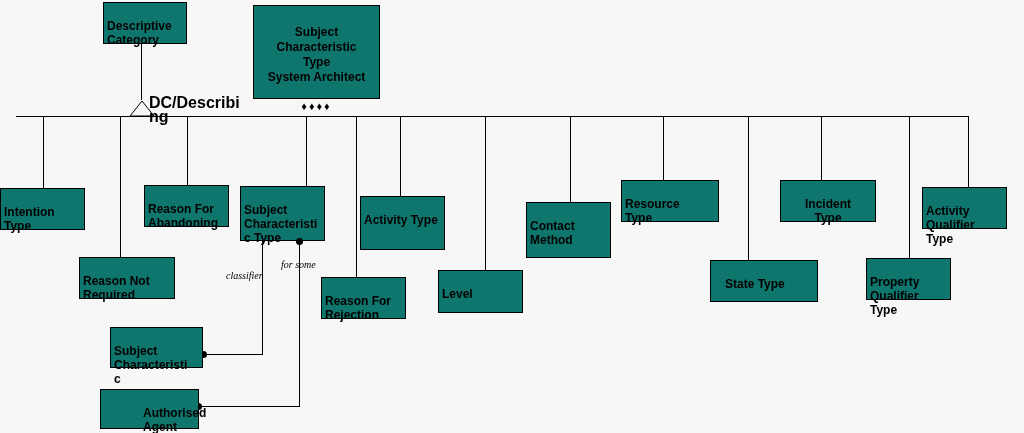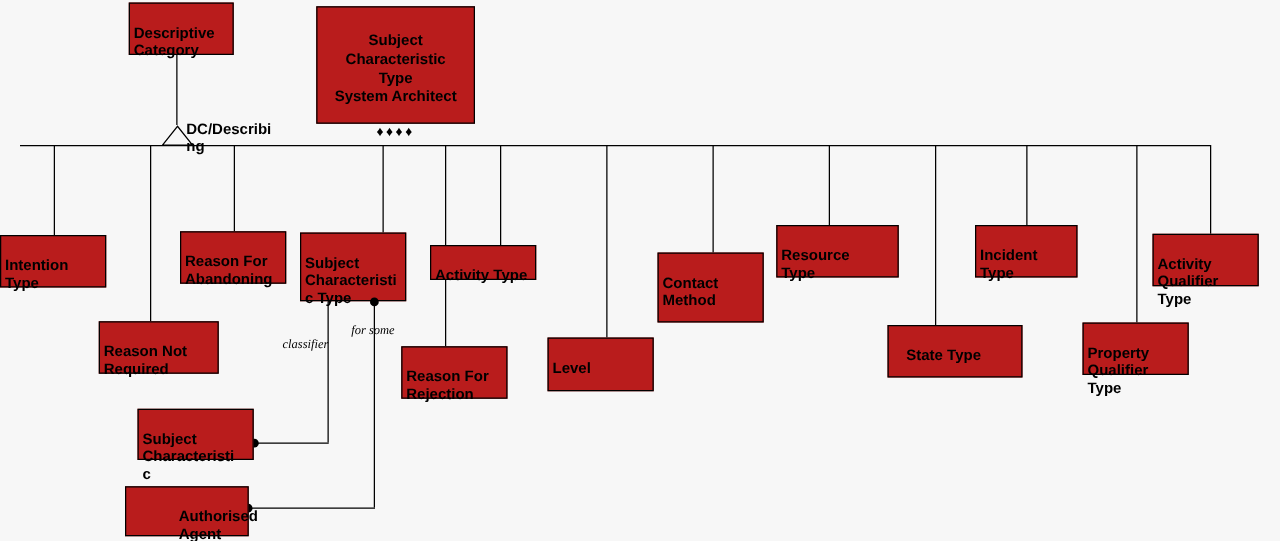--- a/index.html
+++ b/index.html
@@ -13,21 +13,21 @@
     width: 1024px;
     height: 433px;
     background: #f7f7f7;
     font-family: "Liberation Sans", sans-serif;
     overflow: hidden;
   }
   .node {
     position: absolute;
     box-sizing: border-box;
     border: 1px solid #000000;
-    background: #b91c1c;
+    background: #0f766e;
     color: #000000;
     font-family: "Liberation Sans", sans-serif;
     font-size: 12px;
     font-weight: bold;
     line-height: 14px;
     padding: 2px 3px 0 3px;
     white-space: pre-line;
     overflow: visible;
   }
   .node.centered {
@@ -50,21 +50,21 @@
     border-top: 1px solid #000000;
   }
   .vline {
     position: absolute;
     width: 0;
     border-left: 1px solid #000000;
   }
   .edge-label {
     position: absolute;
     font-family: "Liberation Sans", sans-serif;
-    font-size: 12px;
+    font-size: 16px;
     font-weight: bold;
     color: #000000;
     line-height: 14px;
     white-space: pre-line;
   }
   .assoc-label {
     position: absolute;
     font-family: "Liberation Serif", serif;
     font-style: italic;
     font-size: 10px;
@@ -147,21 +147,21 @@
     <span>Subject
 Characteristi
 c Type</span>
   </div>
 
   <div class="node" style="left:321px; top:277px; width:85px; height:42px;">
     <span>Reason For
 Rejection</span>
   </div>
 
-  <div class="node" style="left:344px; top:196px; width:85px; height:28px;">
+  <div class="node" style="left:360px; top:196px; width:85px; height:54px;">
     <span>Activity Type</span>
   </div>
 
   <div class="node" style="left:438px; top:270px; width:85px; height:43px;">
     <span>Level</span>
   </div>
 
   <div class="node" style="left:526px; top:202px; width:85px; height:56px;">
     <span>Contact
 Method</span>
@@ -169,21 +169,21 @@
 
   <div class="node" style="left:621px; top:180px; width:98px; height:42px;">
     <span>Resource
 Type</span>
   </div>
 
   <div class="node" style="left:710px; top:260px; width:108px; height:42px;padding-left:14px;">
     <span>State Type</span>
   </div>
 
-  <div class="node" style="left:780px; top:180px; width:82px; height:42px;">
+  <div class="node" style="left:780px; top:180px; width:96px; height:42px;text-align:center;">
     <span>Incident
 Type</span>
   </div>
 
   <div class="node" style="left:866px; top:258px; width:85px; height:42px;">
     <span>Property
 Qualifier
 Type</span>
   </div>
 

